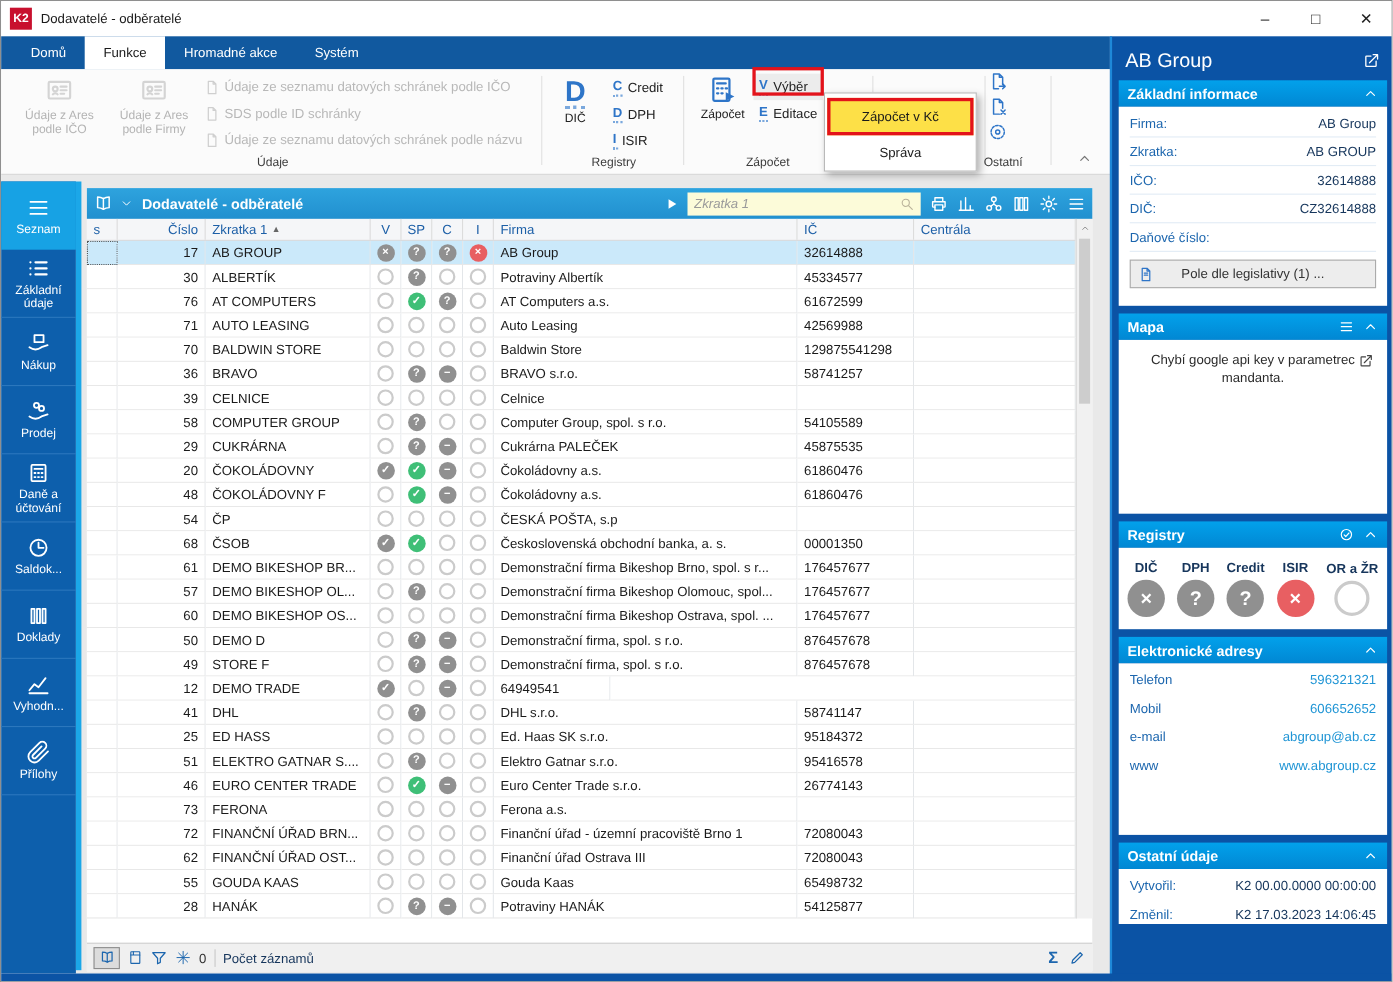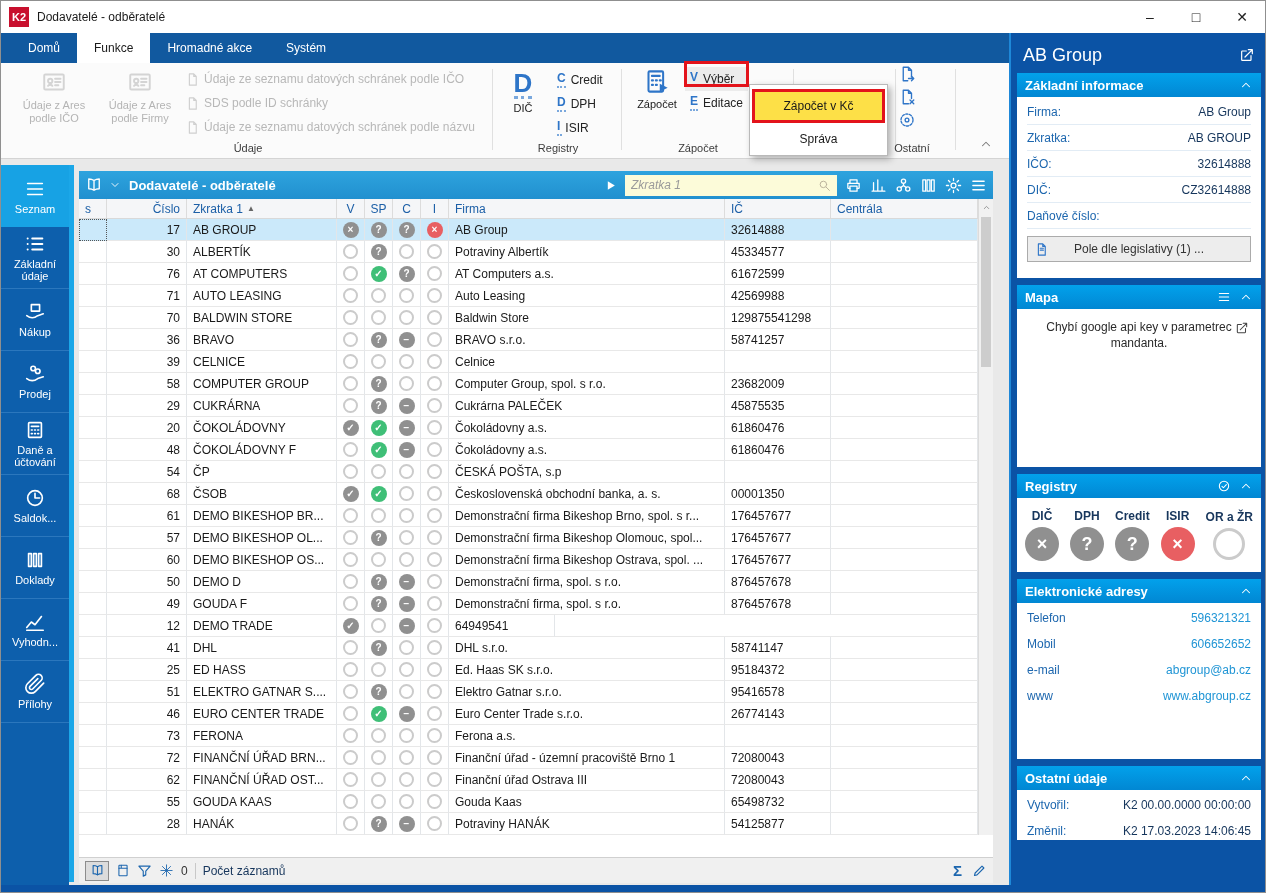--- a/index.html
+++ b/index.html
@@ -629,21 +629,21 @@
             <div class="c cst">
               <span class="circ gq">?</span>
             </div>
             <div class="c cst">
               <span class="circ n"></span>
             </div>
             <div class="c cst">
               <span class="circ n"></span>
             </div>
             <div class="c cfi">Computer Group, spol. s r.o.</div>
-            <div class="c cic">23682009</div>
+            <div class="c cic">54105589</div>
             <div class="c cce"></div>
           </div>
           <div class="trow">
             <div class="c cs"></div>
             <div class="c cnum">29</div>
             <div class="c czk">CUKRÁRNA</div>
             <div class="c cst">
               <span class="circ n"></span>
             </div>
             <div class="c cst">
@@ -815,21 +815,21 @@
             <div class="c cst">
               <span class="circ n"></span>
             </div>
             <div class="c cfi">Demonstrační firma, spol. s r.o.</div>
             <div class="c cic">876457678</div>
             <div class="c cce"></div>
           </div>
           <div class="trow">
             <div class="c cs"></div>
             <div class="c cnum">49</div>
-            <div class="c czk">GOUDA F</div>
+            <div class="c czk">STORE F</div>
             <div class="c cst">
               <span class="circ n"></span>
             </div>
             <div class="c cst">
               <span class="circ gq">?</span>
             </div>
             <div class="c cst">
               <span class="circ gm">−</span>
             </div>
             <div class="c cst">

